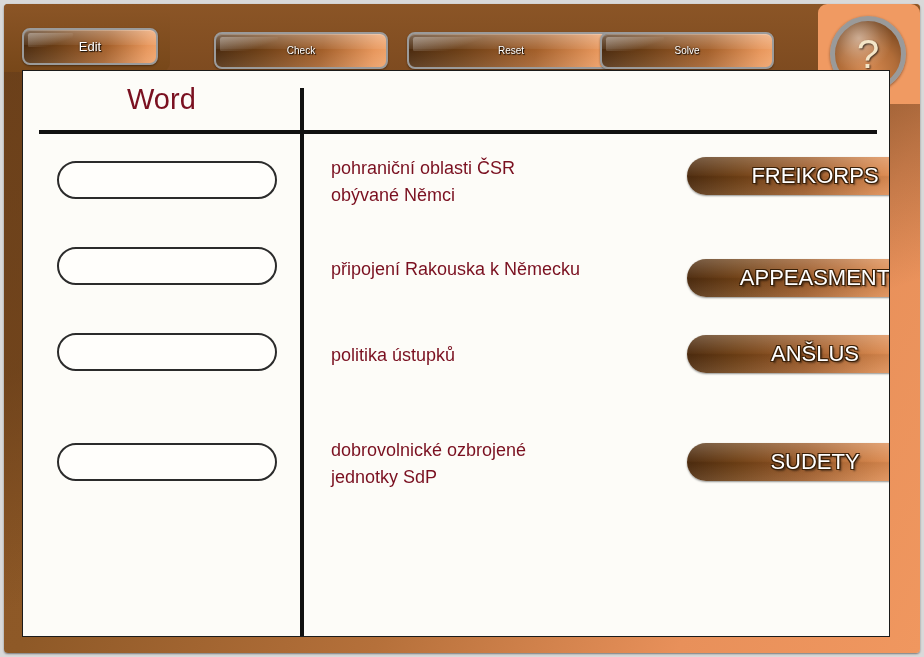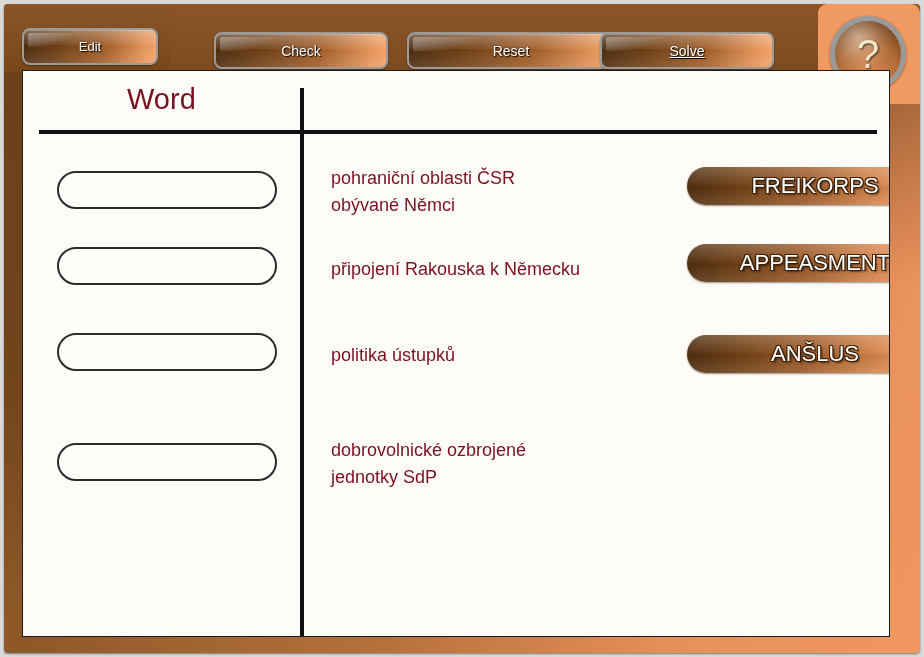--- a/index.html
+++ b/index.html
@@ -64,42 +64,42 @@
   .tool-btn {
     position: absolute;
     height: 37px;
     box-sizing: border-box;
     border: 2px solid #9b9b9b;
     border-radius: 8px;
     background:
       linear-gradient(180deg, rgba(255,255,255,.30) 0%, rgba(255,255,255,.05) 46%, rgba(255,255,255,0) 47%, rgba(255,255,255,.10) 100%),
       linear-gradient(100deg, #4a2a0e 0%, #6d3f16 26%, #a35f2a 62%, #e8975c 92%, #f0a268 100%);
     color: #ffffff;
-    font-size: 14px;
+    font-size: 10px;
     display: flex;
     align-items: center;
     justify-content: center;
     text-shadow: 1px 1px 1px rgba(0,0,0,.85), 0 0 2px rgba(0,0,0,.6);
     cursor: pointer;
     box-shadow: inset 0 1px 0 rgba(255,255,255,.22), 0 1px 2px rgba(0,0,0,.4);
   }
   
   .tool-btn::before {
     content: "";
     position: absolute;
     left: 4px; top: 3px;
     width: 34%; height: 42%;
     border-radius: 7px 4px 40px 4px;
     background: linear-gradient(160deg, rgba(255,255,255,.35), rgba(255,255,255,0) 70%);
     pointer-events: none;
   }
   #btn-edit  { left: 18px;  top: 24px; width: 136px; font-size: 13px; }
   #btn-check { left: 210px; top: 28px; width: 174px; }
   #btn-reset { left: 403px; top: 28px; width: 208px; text-align: center; }
-  #btn-solve { left: 596px; top: 28px; width: 174px; text-decoration: underline; }
+  #btn-solve { left: 596px; top: 28px; width: 174px; }
 
   
   #btn-help {
     position: absolute;
     left: 826px; top: 12px;
     width: 76px; height: 76px;
     border-radius: 50%;
     border: 5px solid #9a9a9a;
     box-sizing: border-box;
     background:
@@ -151,21 +151,21 @@
     background: #111111;
   }
 
   
   .row {
     position: absolute;
     left: 0;
     width: 100%;
     height: 66px;
   }
-  #row-0 { top: 84px; margin-top: 10px; }
+  #row-0 { top: 84px; }
   #row-1 { top: 170px; }
   #row-2 { top: 256px; }
   #row-3 { top: 342px; margin-top: 24px; }
 
   .word-input {
     position: absolute;
     left: 34px;
     top: 6px;
     width: 220px;
     height: 38px;
@@ -211,21 +211,21 @@
     align-items: center;
     justify-content: center;
     cursor: pointer;
     text-shadow:
       -1px -1px 0 #3a2008, 1px -1px 0 #3a2008,
       -1px  1px 0 #3a2008, 1px  1px 0 #3a2008,
        2px  2px 2px rgba(0,0,0,.55);
     box-shadow: 0 1px 2px rgba(0,0,0,.42);
     padding-left: 28px;
   }
-  #row-1 .word-pill { top: 3px; }
+  #row-1 .word-pill { top: 18px; }
   #row-2 .word-pill { top: 8px; }
   #row-3 .word-pill { top: 6px; }
 </style>
 </head>
 <body>
 
 <div id="app-window">
   <div id="frame-shade"></div>
 
   <div id="toolbar-band"></div>
@@ -262,16 +262,17 @@
     <div class="row" id="row-2">
       <input class="word-input" type="text" placeholder="" style="">
       <div class="desc-text">politika ústupků</div>
       <div class="word-pill">ANŠLUS</div>
     </div>
 
     <div class="row" id="row-3">
       <input class="word-input" type="text" placeholder="" style="">
       <div class="desc-text">dobrovolnické ozbrojené
 jednotky SdP</div>
+      <div class="word-pill">SUDETY</div>
     </div>
 
   </div>
 </div>
 
 </body></html>

